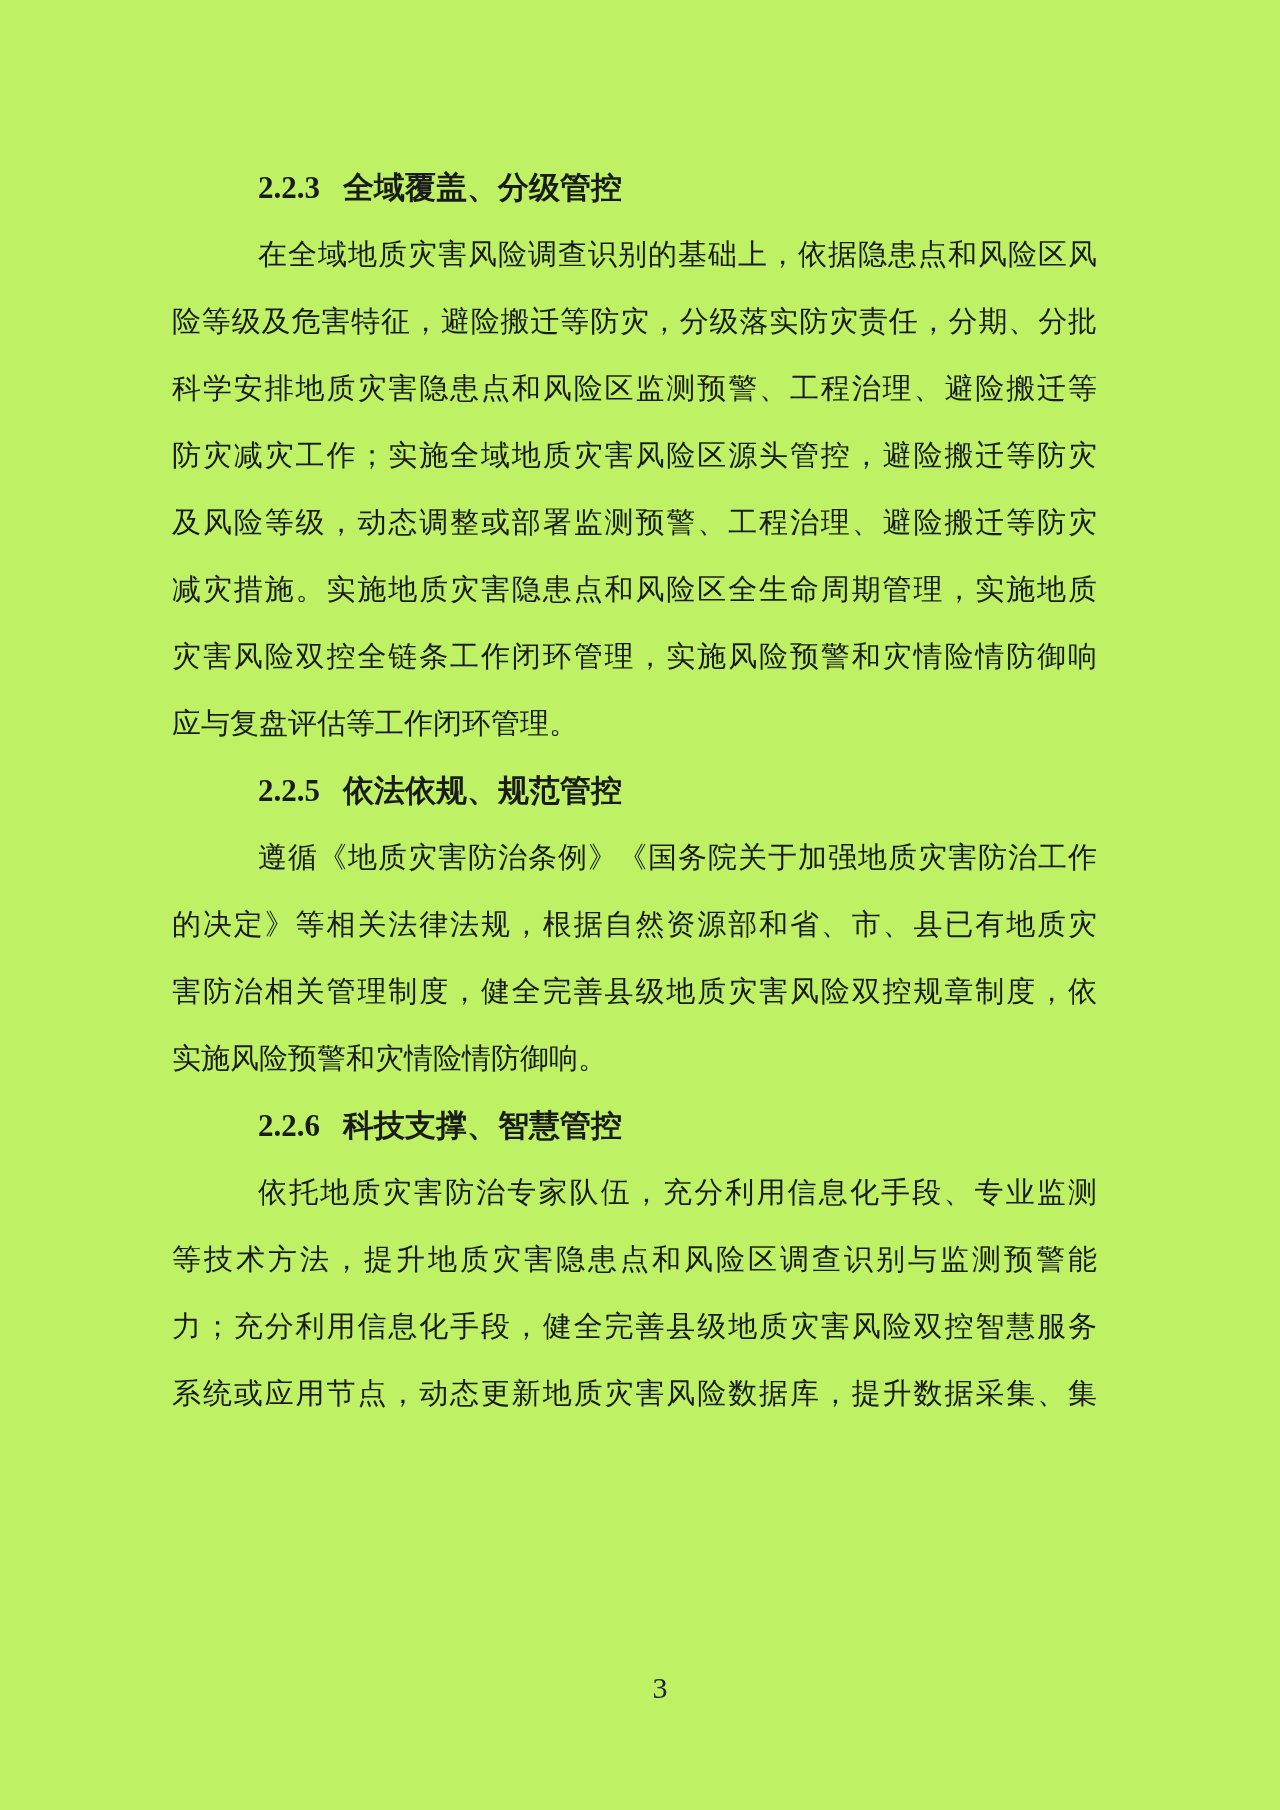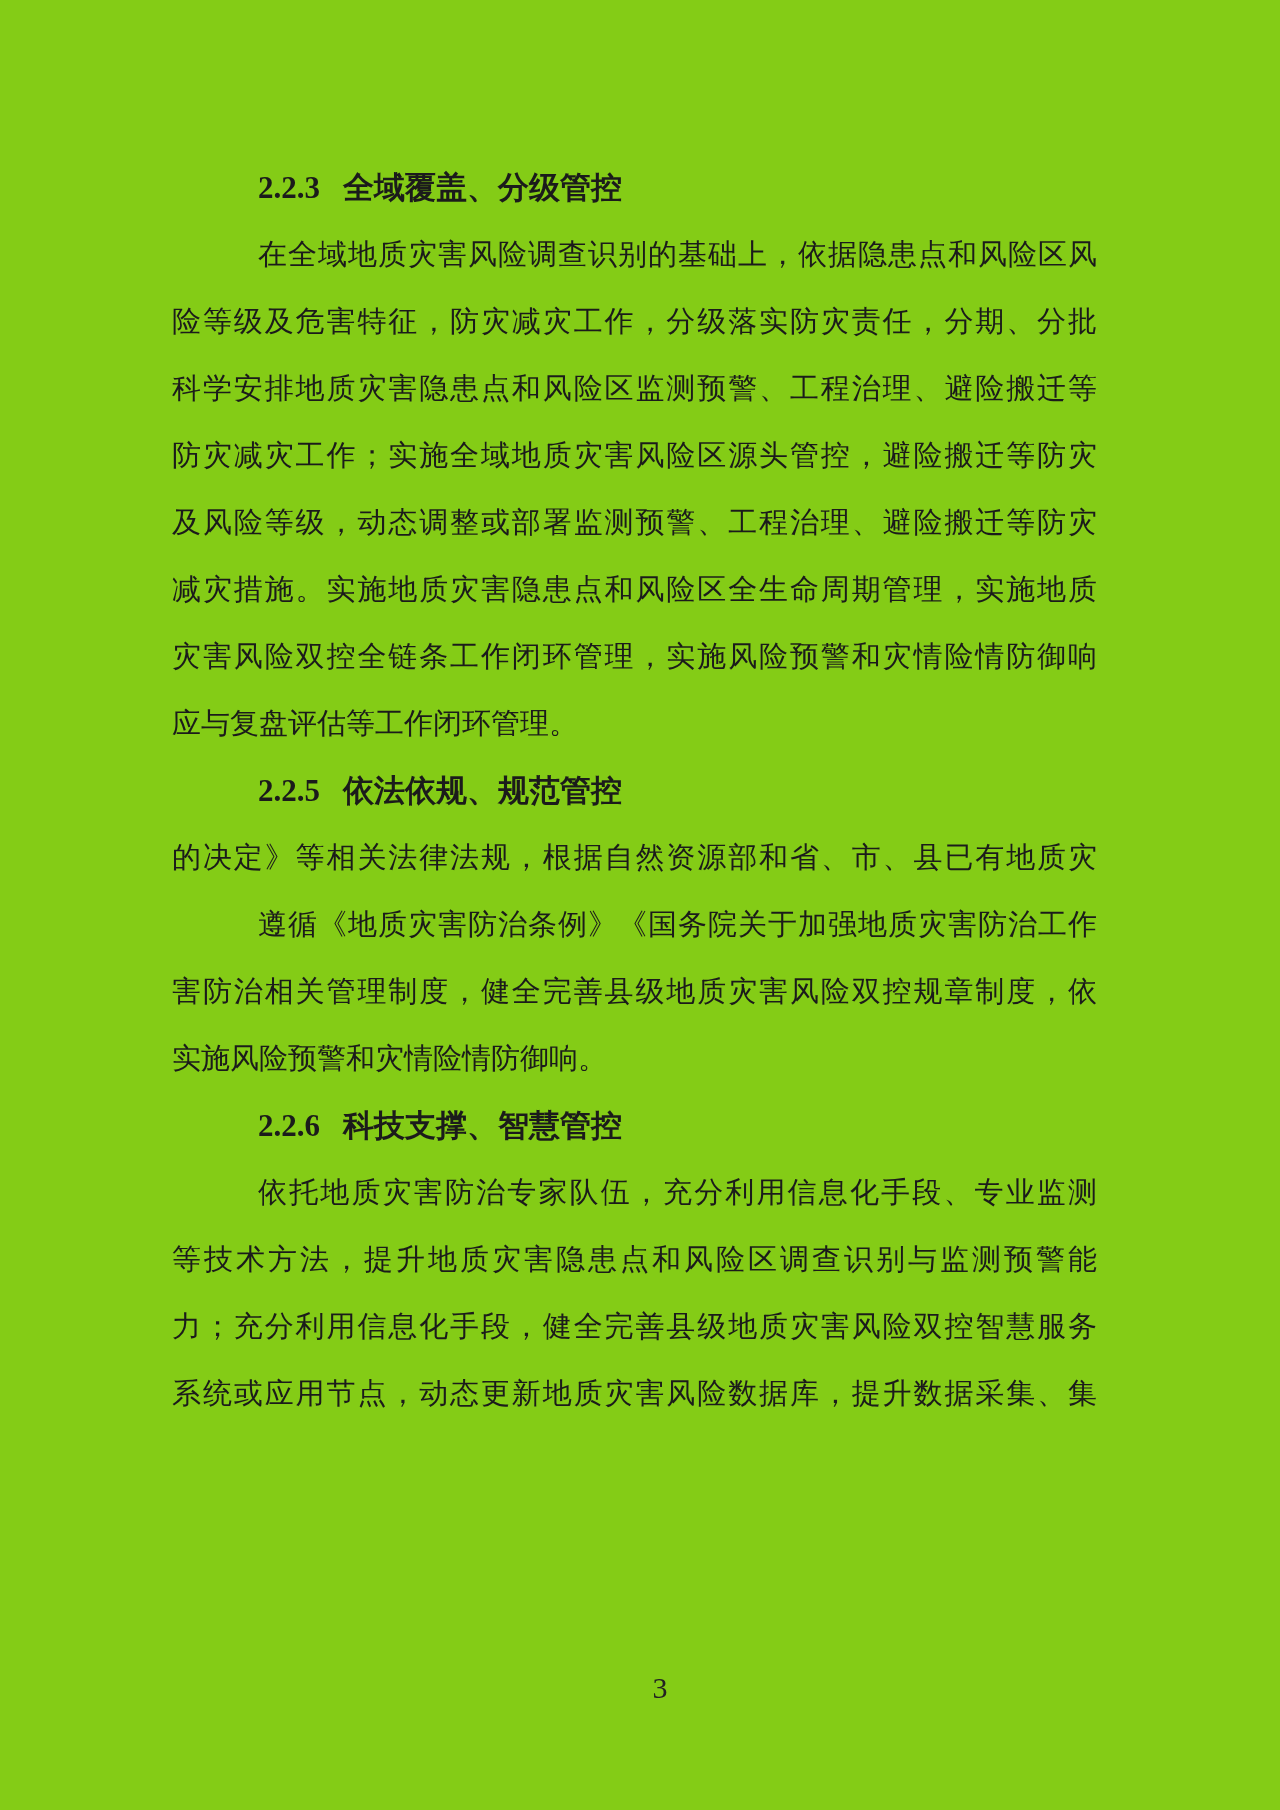--- a/index.html
+++ b/index.html
@@ -9,21 +9,21 @@
     background: #ffffff;
     position: relative;
     font-family: "Liberation Serif", "DejaVu Serif", serif;
     color: #1b1b1b;
     overflow: hidden;
   }
   .doc-page {
     position: absolute;
     left: 0; top: 0;
     width: 1280px; height: 1810px;
-    background: #84cc16;
+    background: #bef264;
   }
   .content {
     position: absolute;
     left: 172px;
     top: 154px;
     width: 925px;
   }
   
   .ln {
     height: 67px;
@@ -62,32 +62,32 @@
   }
 </style>
 </head>
 <body>
 
 <div class="doc-page">
   <div class="content">
 
     <div class="ln hd"><span class="hnum">2.2.3</span><span class="htitle">全域覆盖、分级管控</span></div>
     <div class="ln jst ind">在全域地质灾害风险调查识别的基础上，依据隐患点和风险区风</div>
-    <div class="ln jst">险等级及危害特征，防灾减灾工作，分级落实防灾责任，分期、分批</div>
+    <div class="ln jst">险等级及危害特征，避险搬迁等防灾，分级落实防灾责任，分期、分批</div>
     <div class="ln jst">科学安排地质灾害隐患点和风险区监测预警、工程治理、避险搬迁等</div>
     <div class="ln jst">防灾减灾工作；实施全域地质灾害风险区源头管控，避险搬迁等防灾</div>
 
     <div class="ln jst">及风险等级，动态调整或部署监测预警、工程治理、避险搬迁等防灾</div>
     <div class="ln jst">减灾措施。实施地质灾害隐患点和风险区全生命周期管理，实施地质</div>
     <div class="ln jst">灾害风险双控全链条工作闭环管理，实施风险预警和灾情险情防御响</div>
     <div class="ln">应与复盘评估等工作闭环管理。</div>
 
     <div class="ln hd"><span class="hnum">2.2.5</span><span class="htitle">依法依规、规范管控</span></div>
+    <div class="ln jst ind">遵循《地质灾害防治条例》《国务院关于加强地质灾害防治工作</div>
     <div class="ln jst">的决定》等相关法律法规，根据自然资源部和省、市、县已有地质灾</div>
-    <div class="ln jst ind">遵循《地质灾害防治条例》《国务院关于加强地质灾害防治工作</div>
     <div class="ln jst">害防治相关管理制度，健全完善县级地质灾害风险双控规章制度，依</div>
     <div class="ln">实施风险预警和灾情险情防御响。</div>
 
     <div class="ln hd"><span class="hnum">2.2.6</span><span class="htitle">科技支撑、智慧管控</span></div>
     <div class="ln jst ind">依托地质灾害防治专家队伍，充分利用信息化手段、专业监测</div>
     <div class="ln jst">等技术方法，提升地质灾害隐患点和风险区调查识别与监测预警能</div>
     <div class="ln jst">力；充分利用信息化手段，健全完善县级地质灾害风险双控智慧服务</div>
     <div class="ln jst">系统或应用节点，动态更新地质灾害风险数据库，提升数据采集、集</div>
 
   </div>

